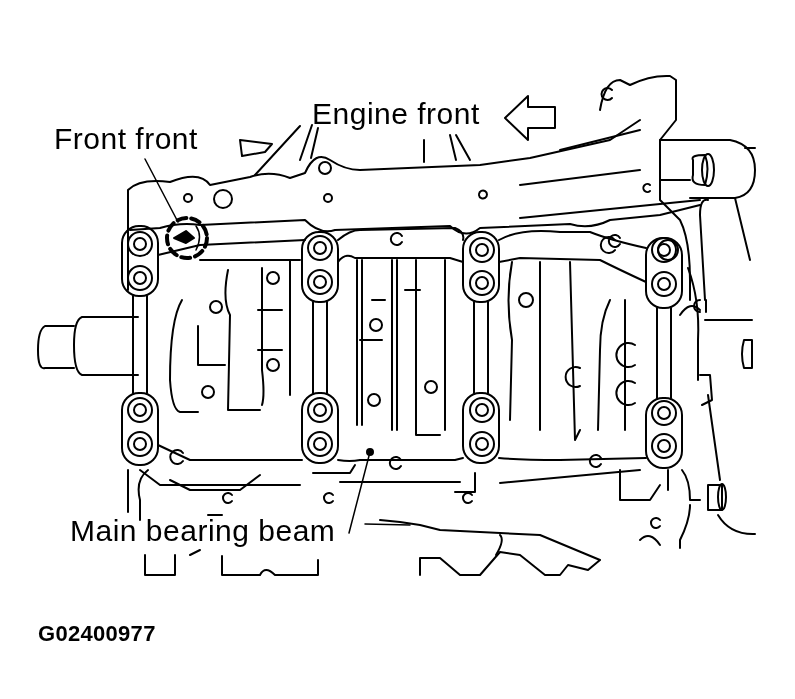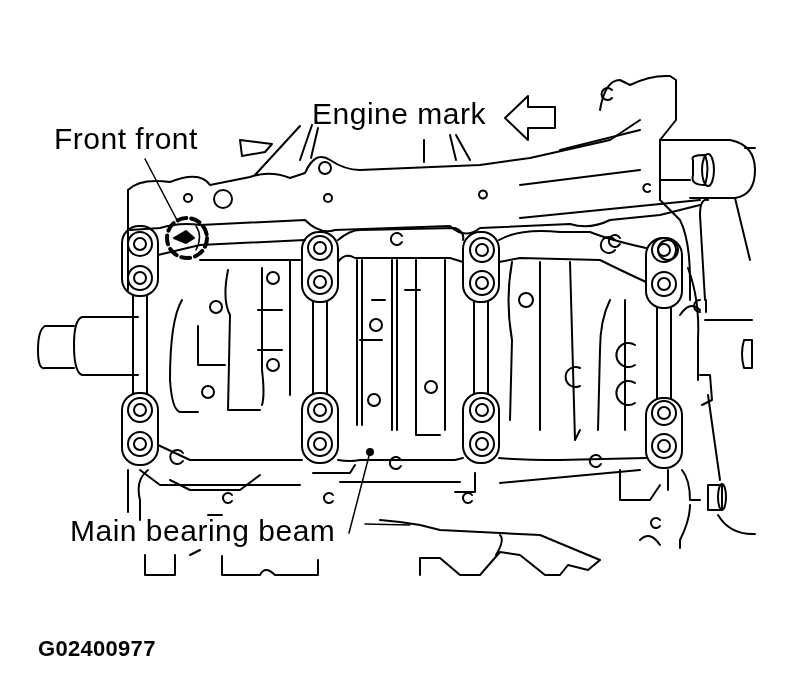--- a/index.html
+++ b/index.html
@@ -11,21 +11,21 @@
       position: absolute;
       font-family: "Liberation Sans", sans-serif;
       color: #000000;
       white-space: nowrap;
       line-height: 1;
       background: transparent;
     }
     .lbl-engine-front { left: 312px; top: 99px; font-size: 30px; letter-spacing: 0.5px; }
     .lbl-front-mark { left: 54px; top: 124px; font-size: 30px; letter-spacing: 0.5px; }
     .lbl-main-beam { left: 70px; top: 516px; font-size: 30px; letter-spacing: 0.5px; }
-    .lbl-figure-id { left: 38px; top: 638px; font-size: 22px; font-weight: bold; letter-spacing: 0.3px; }
+    .lbl-figure-id { left: 38px; top: 623px; font-size: 22px; font-weight: bold; letter-spacing: 0.3px; }
   </style>
 </head>
 <body>
 
 <div class="canvas">
 
   <svg class="drawing" width="795" height="699" viewBox="0 0 795 699" fill="none" stroke="#000" stroke-width="2" stroke-linecap="round" stroke-linejoin="round">
 
     <g>
       <path d="M128 290 L128 190 Q140 178 170 182 Q200 170 210 185 L250 177 Q270 170 290 178 L305 173 Q315 150 330 160 Q345 170 360 170 L480 165 L530 158 L610 140 L640 120"></path>
@@ -241,17 +241,17 @@
     </g>
 
     <g>
       <path d="M145 159 L178 222" stroke-width="1.5"></path>
       <path d="M349 533 L370 452" stroke-width="1.5"></path>
       <circle cx="370" cy="452" r="3" fill="#000"></circle>
       <path d="M365 524 L410 525" stroke-width="1.5"></path>
     </g>
   </svg>
 
-  <div class="label lbl-engine-front">Engine mark</div>
+  <div class="label lbl-engine-front">Engine front</div>
   <div class="label lbl-front-mark">Front front</div>
   <div class="label lbl-main-beam">Main bearing beam</div>
   <div class="label lbl-figure-id">G02400977</div>
 </div>
 
 </body></html>

